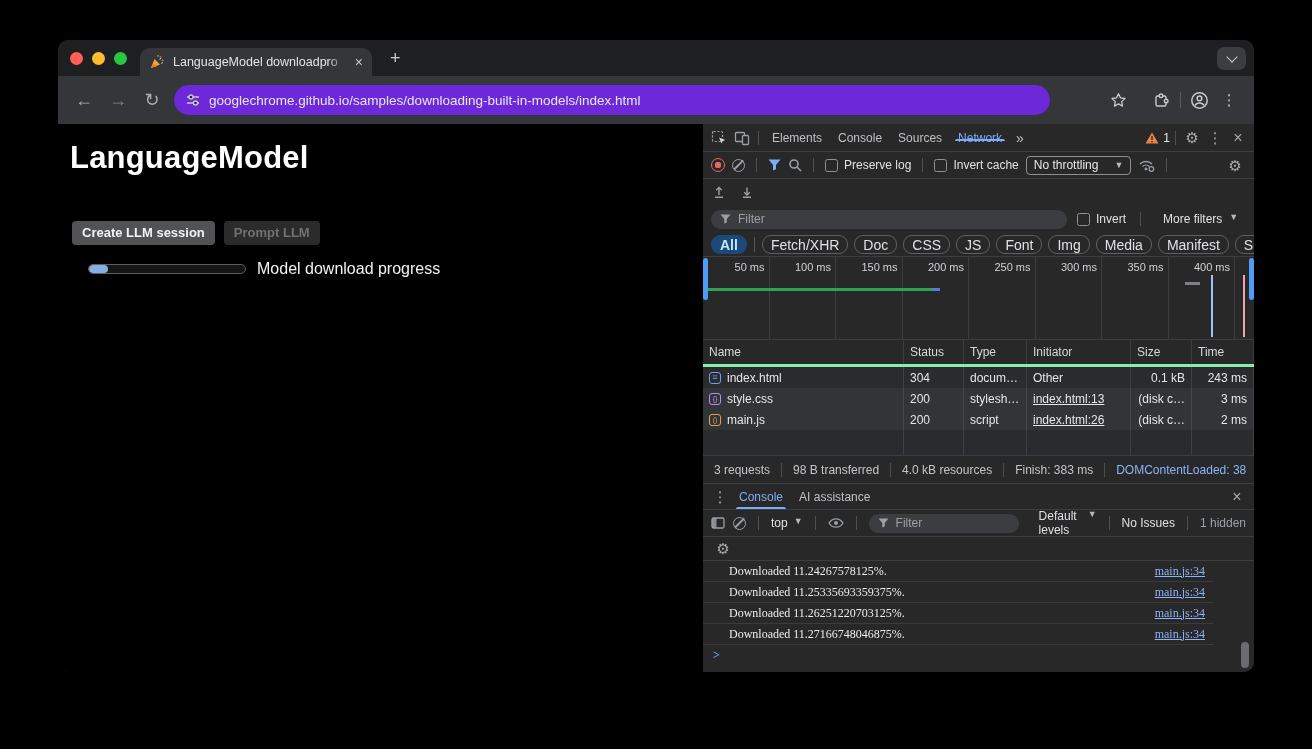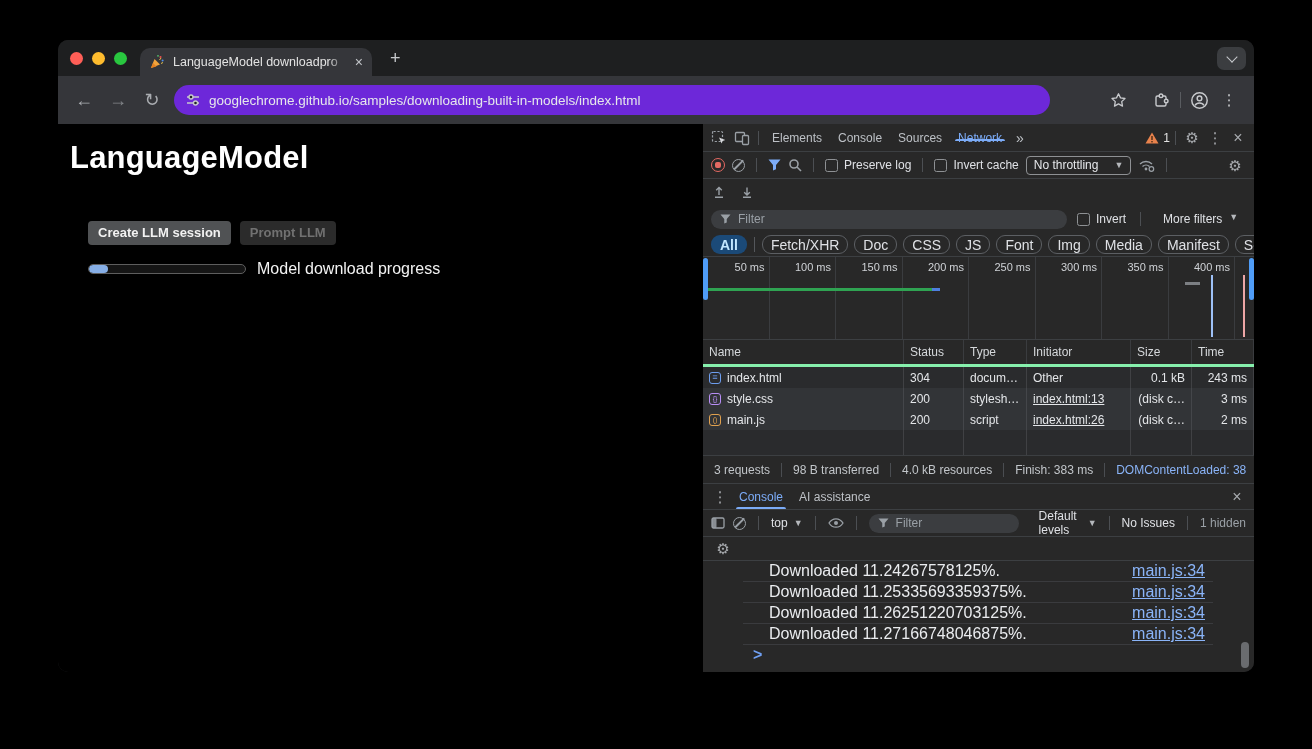--- a/index.html
+++ b/index.html
@@ -35,21 +35,21 @@
     align-items:center;padding:0 12px;box-sizing:border-box;gap:9px;margin-left:4px;}
   .url{color:#e6e8eb;font-size:13.5px;white-space:nowrap;overflow:hidden;}
   .tb-ic{width:30px;height:30px;display:flex;align-items:center;justify-content:center;color:#c7c9cc;}
   .tb-sep{width:1px;height:16px;background:#595c60;margin:0 3px;}
   .tb-right{margin-left:auto;display:flex;align-items:center;}
   .dots{color:#c7c9cc;font-size:15px;letter-spacing:0;}
   
   .content{display:flex;height:548px;}
   .pagepane{width:645px;background:#000;position:relative;color:#fff;}
   .pagepane h1{position:absolute;left:12px;top:16px;margin:0;font-size:31px;font-weight:bold;letter-spacing:.2px;}
-  .btnrow{position:absolute;left:30px;top:97px;display:flex;gap:9px;}
+  .btnrow{position:absolute;left:14px;top:97px;display:flex;gap:9px;}
   .btn{font-size:13px;font-weight:bold;padding:4px 10px 5px;border-radius:4px;background:#505254;color:#f2f2f2;}
   .btn.disabled{background:#2b2b2b;color:#717171;}
   .progressrow{position:absolute;left:30px;top:136px;display:flex;align-items:center;gap:11px;}
   .pbar{width:156px;height:8px;border:1px solid #5e5e5e;border-radius:6px;background:#151515;overflow:hidden;}
   .pfill{height:100%;background:var(--progress_fill);border-radius:6px;}
   .plabel{font-size:16px;color:#f3f3f3;}
   
   .dt{width:551px;background:#282828;color:#d9dbde;font-size:12px;display:flex;flex-direction:column;box-sizing:border-box;}
   .row{display:flex;align-items:center;box-sizing:border-box;flex:none;}
   .sep{width:1px;height:14px;background:#4c4f53;margin:0 4px;flex:none;}
@@ -120,27 +120,27 @@
   .tfill>div{border-right:1px solid rgba(90,93,97,.45);}
   
   .summary{height:27px;border-top:1px solid #3c3f42;color:#c2c6ca;overflow:hidden;flex:none;display:flex;align-items:center;}
   .sumitem{padding:0 11px;border-right:1px solid #4a4d51;white-space:nowrap;flex:none;}
   .sumitem:last-child{border-right:none;}
   .sumitem.accent{color:var(--link_blue);}
   
   .drawer{flex:1;display:flex;flex-direction:column;border-top:1px solid #3c3f42;min-height:0;}
   .drawer-tabbar{height:26px;border-bottom:1px solid #3c3f42;padding:0 6px;}
   .drawer-toolbar{height:27px;border-bottom:1px solid #3c3f42;padding:0 8px;gap:8px;}
-  .ctx{display:flex;align-items:center;gap:6px;color:#dfe1e5;}
+  .ctx{display:flex;gap:6px;color:#dfe1e5;}
   .cpill{flex:0 0 150px;height:19px;background:#3b3d40;border-radius:10px;display:flex;align-items:center;
     padding:0 9px;box-sizing:border-box;gap:7px;color:#9aa0a6;}
   .ctxt{color:#dfe1e5;white-space:nowrap;}
   .dim2{color:#9aa0a6;white-space:nowrap;}
   .gearrow{height:24px;border-bottom:1px solid #3c3f42;padding:0 9px;}
-  .messages{flex:1;position:relative;font-family:Liberation Sans, sans-serif;font-size:16px;color:#eaecef;min-height:0;padding-left:40px;}
+  .messages{flex:1;position:relative;font-family:Liberation Serif, serif;font-size:12px;color:#eaecef;min-height:0;}
   .msg{height:20px;display:flex;align-items:center;padding:0 8px 0 26px;border-bottom:1px solid #3a3b3e;margin-right:41px;}
   .msg .src{margin-left:auto;color:var(--link_blue);text-decoration:underline;}
   .prompt{height:20px;display:flex;align-items:center;padding-left:10px;color:#6f9ff2;font-weight:bold;}
   .scrollthumb{position:absolute;right:5px;bottom:4px;width:8px;height:26px;border-radius:4px;background:#6a6c6f;}
   svg{display:block;flex:none;}
 </style>
 </head>
 <body>
 
 <div class="window">

